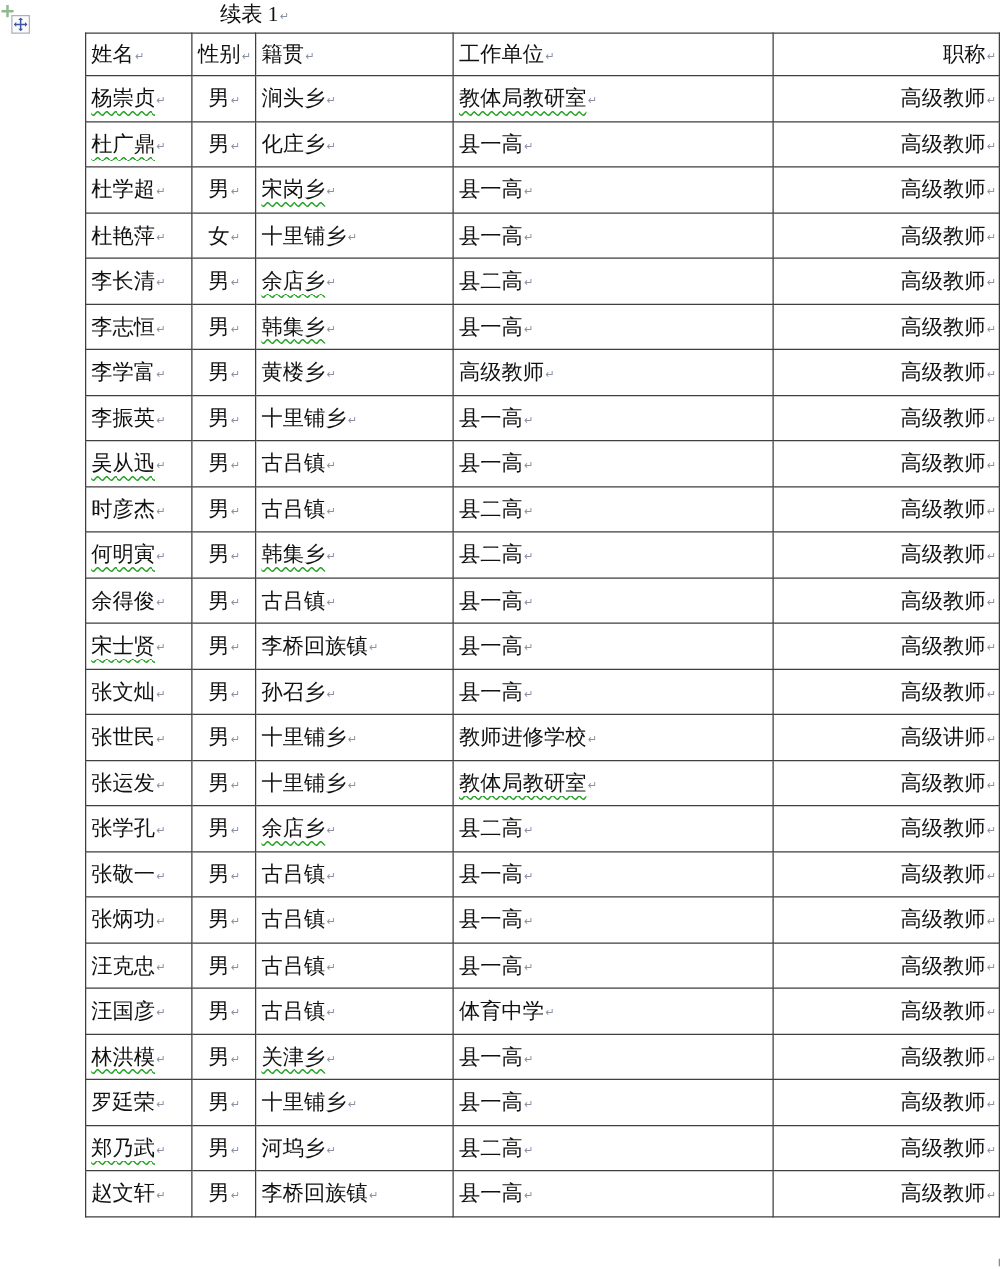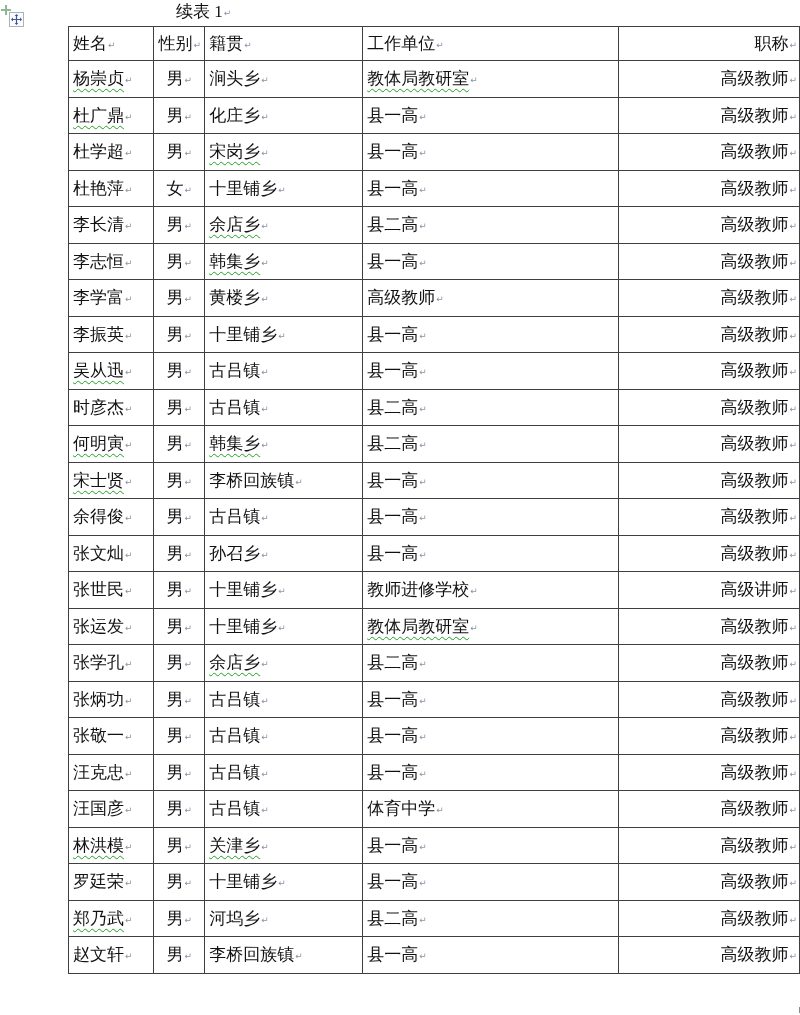--- a/index.html
+++ b/index.html
@@ -161,30 +161,30 @@
           <td class="c4 col-rank"><span class="">高级教师</span><span class="mark">↵</span></td>
         </tr>
         <tr>
           <td class="c0 col-name"><span class="squiggle">何明寅</span><span class="mark">↵</span></td>
           <td class="c1 col-gender"><span class="">男</span><span class="mark">↵</span></td>
           <td class="c2 col-place"><span class="squiggle">韩集乡</span><span class="mark">↵</span></td>
           <td class="c3 col-unit"><span class="">县二高</span><span class="mark">↵</span></td>
           <td class="c4 col-rank"><span class="">高级教师</span><span class="mark">↵</span></td>
         </tr>
         <tr>
+          <td class="c0 col-name"><span class="">余得俊</span><span class="mark">↵</span></td>
+          <td class="c1 col-gender"><span class="">男</span><span class="mark">↵</span></td>
+          <td class="c2 col-place"><span class="">古吕镇</span><span class="mark">↵</span></td>
+          <td class="c3 col-unit"><span class="">县一高</span><span class="mark">↵</span></td>
+          <td class="c4 col-rank"><span class="">高级教师</span><span class="mark">↵</span></td>
+        </tr>
+        <tr>
           <td class="c0 col-name"><span class="squiggle">宋士贤</span><span class="mark">↵</span></td>
           <td class="c1 col-gender"><span class="">男</span><span class="mark">↵</span></td>
           <td class="c2 col-place"><span class="">李桥回族镇</span><span class="mark">↵</span></td>
-          <td class="c3 col-unit"><span class="">县一高</span><span class="mark">↵</span></td>
-          <td class="c4 col-rank"><span class="">高级教师</span><span class="mark">↵</span></td>
-        </tr>
-        <tr>
-          <td class="c0 col-name"><span class="">余得俊</span><span class="mark">↵</span></td>
-          <td class="c1 col-gender"><span class="">男</span><span class="mark">↵</span></td>
-          <td class="c2 col-place"><span class="">古吕镇</span><span class="mark">↵</span></td>
           <td class="c3 col-unit"><span class="">县一高</span><span class="mark">↵</span></td>
           <td class="c4 col-rank"><span class="">高级教师</span><span class="mark">↵</span></td>
         </tr>
         <tr>
           <td class="c0 col-name"><span class="">张文灿</span><span class="mark">↵</span></td>
           <td class="c1 col-gender"><span class="">男</span><span class="mark">↵</span></td>
           <td class="c2 col-place"><span class="">孙召乡</span><span class="mark">↵</span></td>
           <td class="c3 col-unit"><span class="">县一高</span><span class="mark">↵</span></td>
           <td class="c4 col-rank"><span class="">高级教师</span><span class="mark">↵</span></td>
         </tr>
@@ -203,28 +203,28 @@
           <td class="c4 col-rank"><span class="">高级教师</span><span class="mark">↵</span></td>
         </tr>
         <tr>
           <td class="c0 col-name"><span class="">张学孔</span><span class="mark">↵</span></td>
           <td class="c1 col-gender"><span class="">男</span><span class="mark">↵</span></td>
           <td class="c2 col-place"><span class="squiggle">余店乡</span><span class="mark">↵</span></td>
           <td class="c3 col-unit"><span class="">县二高</span><span class="mark">↵</span></td>
           <td class="c4 col-rank"><span class="">高级教师</span><span class="mark">↵</span></td>
         </tr>
         <tr>
+          <td class="c0 col-name"><span class="">张敬一</span><span class="mark">↵</span></td>
+          <td class="c1 col-gender"><span class="">男</span><span class="mark">↵</span></td>
+          <td class="c2 col-place"><span class="">古吕镇</span><span class="mark">↵</span></td>
+          <td class="c3 col-unit"><span class="">县一高</span><span class="mark">↵</span></td>
+          <td class="c4 col-rank"><span class="">高级教师</span><span class="mark">↵</span></td>
+        </tr>
+        <tr>
           <td class="c0 col-name"><span class="">张炳功</span><span class="mark">↵</span></td>
-          <td class="c1 col-gender"><span class="">男</span><span class="mark">↵</span></td>
-          <td class="c2 col-place"><span class="">古吕镇</span><span class="mark">↵</span></td>
-          <td class="c3 col-unit"><span class="">县一高</span><span class="mark">↵</span></td>
-          <td class="c4 col-rank"><span class="">高级教师</span><span class="mark">↵</span></td>
-        </tr>
-        <tr>
-          <td class="c0 col-name"><span class="">张敬一</span><span class="mark">↵</span></td>
           <td class="c1 col-gender"><span class="">男</span><span class="mark">↵</span></td>
           <td class="c2 col-place"><span class="">古吕镇</span><span class="mark">↵</span></td>
           <td class="c3 col-unit"><span class="">县一高</span><span class="mark">↵</span></td>
           <td class="c4 col-rank"><span class="">高级教师</span><span class="mark">↵</span></td>
         </tr>
         <tr>
           <td class="c0 col-name"><span class="">汪克忠</span><span class="mark">↵</span></td>
           <td class="c1 col-gender"><span class="">男</span><span class="mark">↵</span></td>
           <td class="c2 col-place"><span class="">古吕镇</span><span class="mark">↵</span></td>
           <td class="c3 col-unit"><span class="">县一高</span><span class="mark">↵</span></td>

